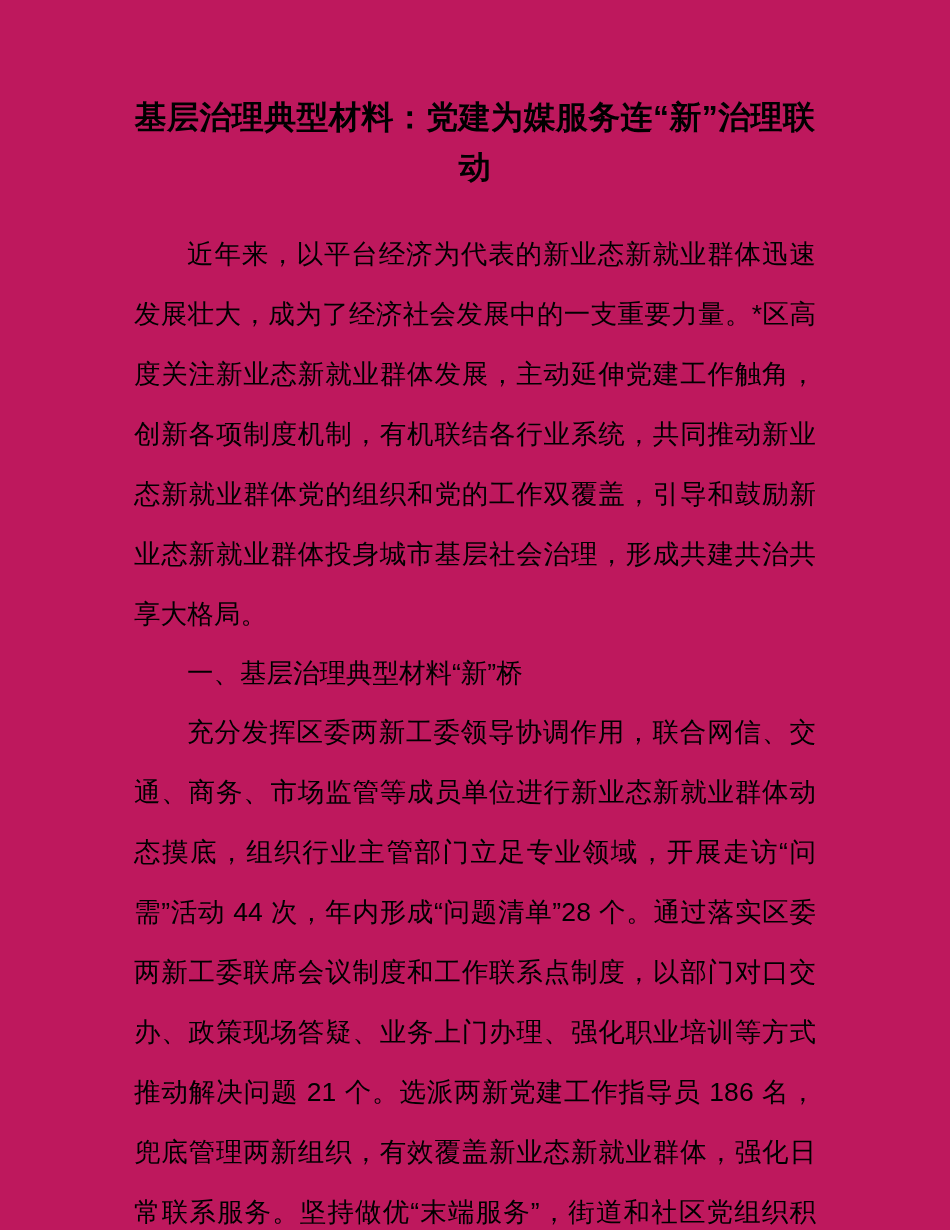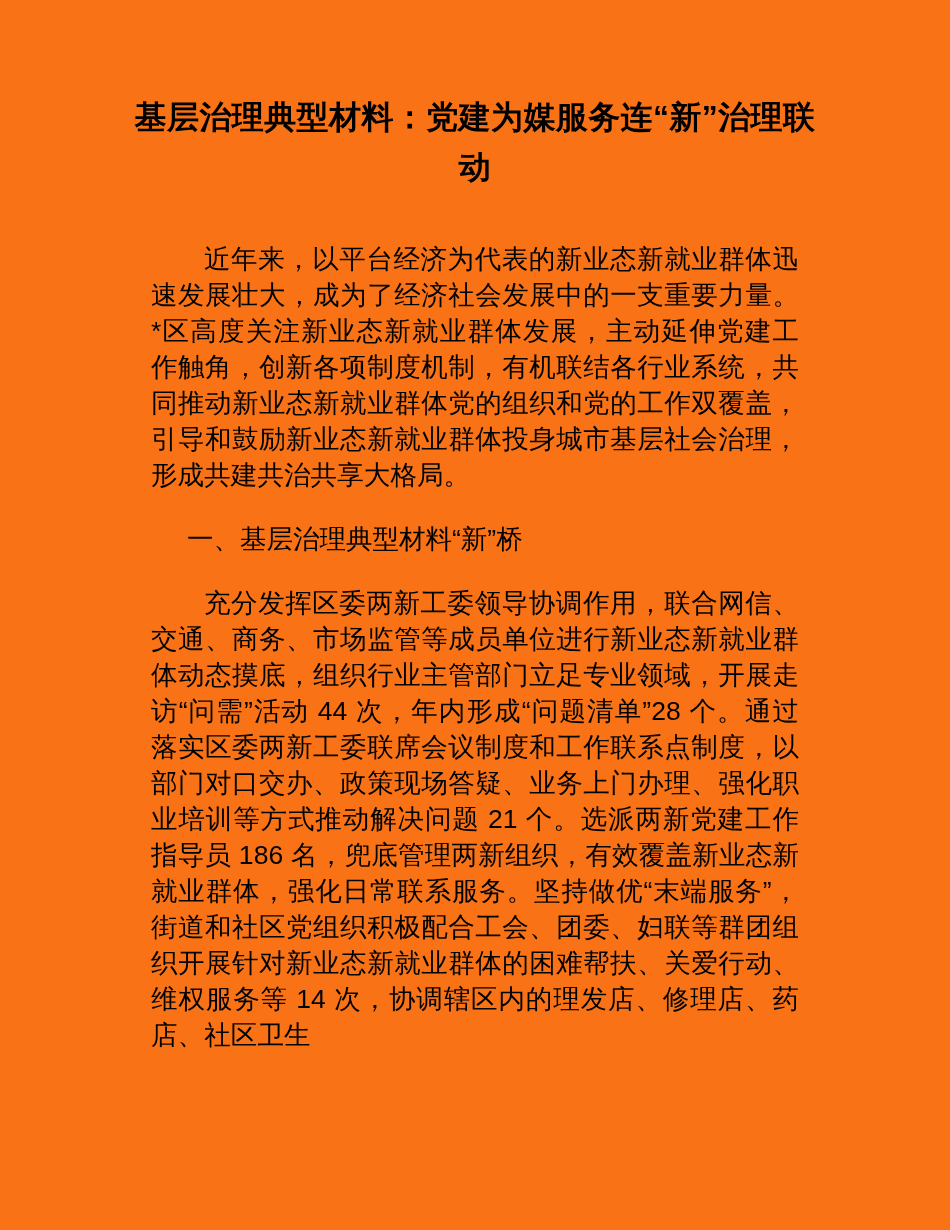--- a/index.html
+++ b/index.html
@@ -12,21 +12,21 @@
     height: 1230px;
     overflow: hidden;
     font-family: "Liberation Sans", "DejaVu Sans", sans-serif;
     color: #000000;
     -webkit-font-smoothing: antialiased;
   }
   .page {
     position: relative;
     width: 950px;
     height: 1230px;
-    background: #f97316;
+    background: #be185d;
     box-sizing: border-box;
   }
   .content {
     position: absolute;
     left: 134px;
     top: 92px;
     width: 682px;
   }
   .doc-title {
     font-size: 32px;
@@ -36,25 +36,25 @@
     letter-spacing: 0.4px;
     margin: 0 0 0 0;
     padding: 0;
     word-break: break-all;
   }
   .body-block {
     margin-top: 22px;
   }
   .para {
     font-size: 26.5px;
-    line-height: 36px;
+    line-height: 60px;
     text-align: justify;
     text-justify: inter-ideograph;
     text-indent: 2em;
-    margin: 17px;
+    margin: 0;
     padding: 0;
     word-break: break-all;
     letter-spacing: 0.1px;
   }
   .section-heading {
     font-size: 26.5px;
     line-height: 42px;
     text-indent: 2em;
     margin: 0;
     padding: 0;

